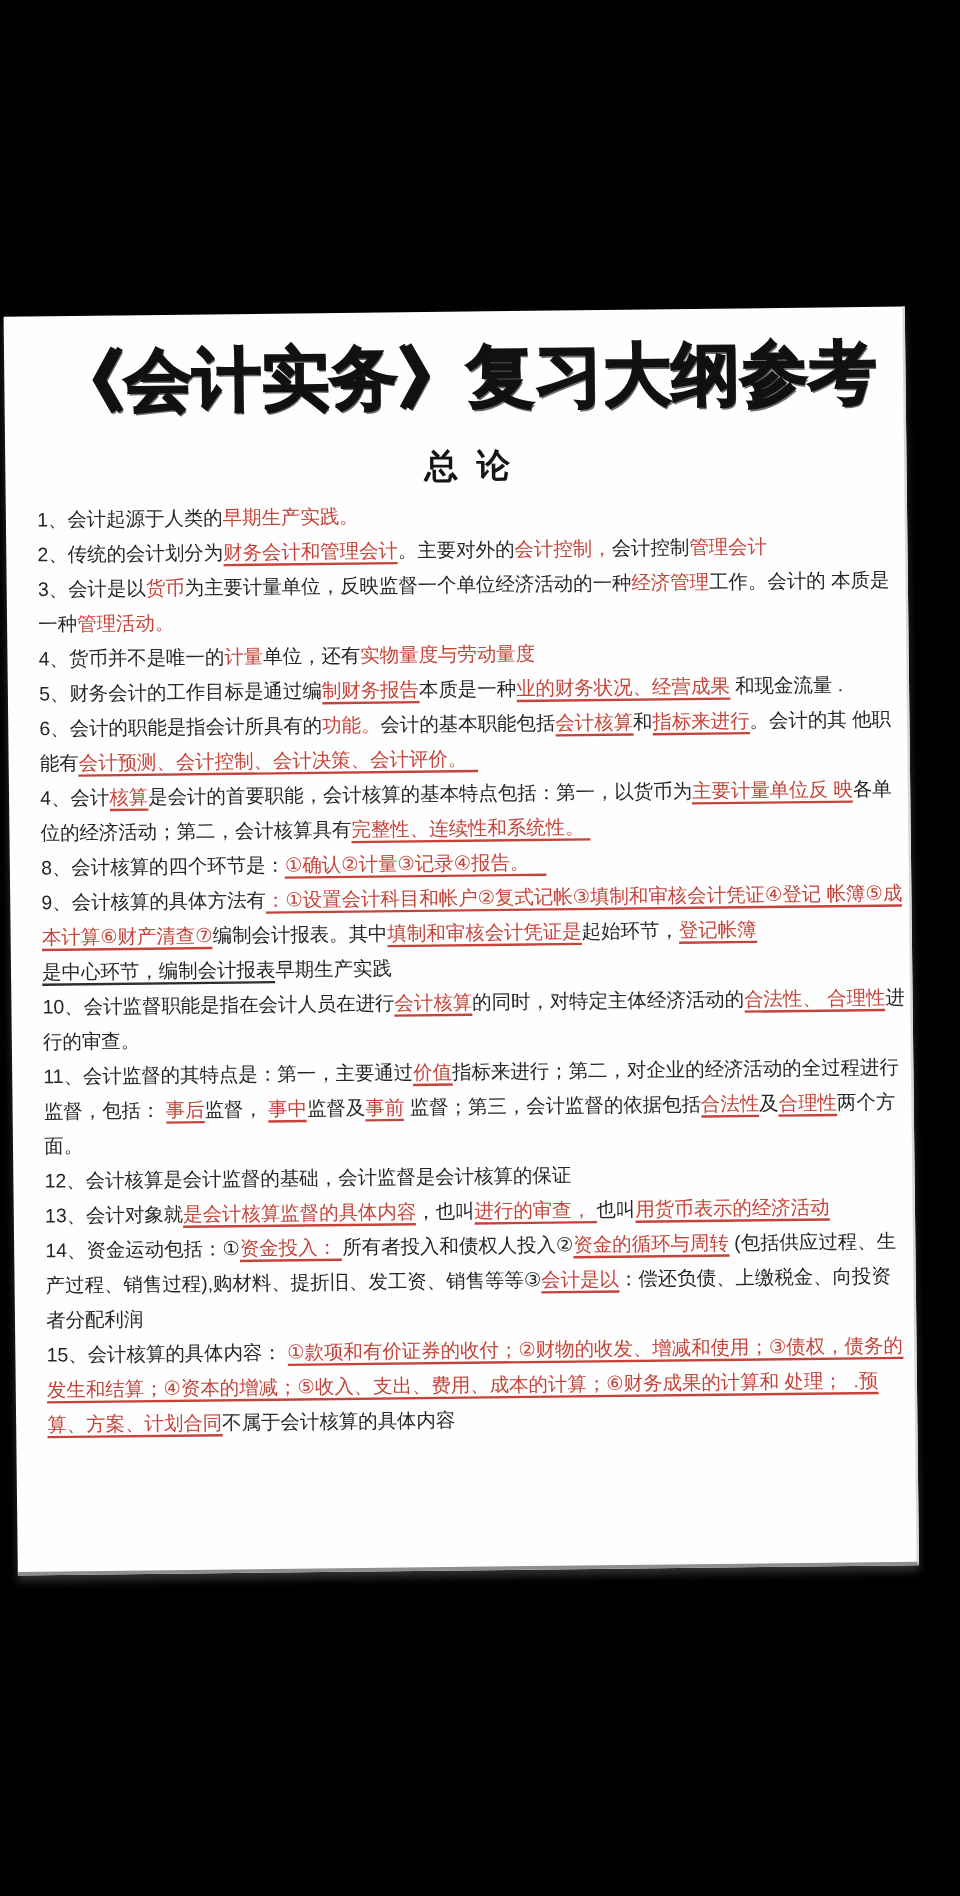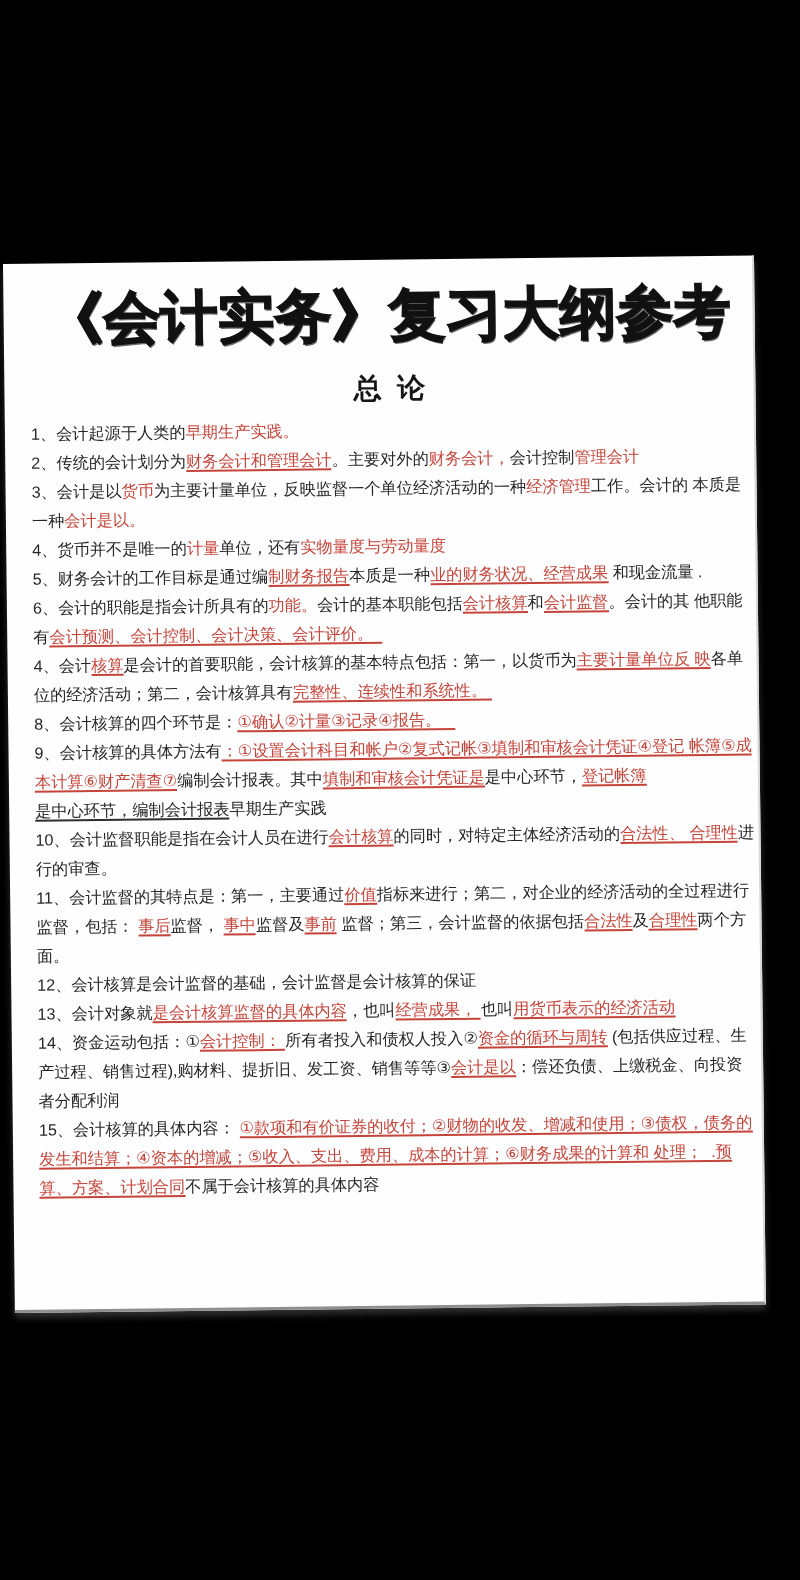--- a/index.html
+++ b/index.html
@@ -80,30 +80,30 @@
 <body>
 
 <div class="backdrop"></div>
 
 <div class="page">
   <div class="content">
     <h1 class="doc-title">《会计实务》复习大纲参考</h1>
     <h2 class="section-heading">总  论</h2>
     <div class="body-text">
         <p><span class="seg">1、会计起源于人类的</span><span class="seg r">早期生产实践。</span></p>
-        <p><span class="seg">2、传统的会计划分为</span><span class="seg ru">财务会计和管理会计</span><span class="seg">。主要对外的</span><span class="seg r">财务会计，</span><span class="seg">会计控制</span><span class="seg r">管理会计</span></p>
-        <p><span class="seg">3、会计是以</span><span class="seg r">货币</span><span class="seg">为主要计量单位，反映监督一个单位经济活动的一种</span><span class="seg r">经济管理</span><span class="seg">工作。会计的 本质是一种</span><span class="seg r">会计是以。</span></p>
+        <p><span class="seg">2、传统的会计划分为</span><span class="seg ru">财务会计和管理会计</span><span class="seg">。主要对外的</span><span class="seg r">会计控制，</span><span class="seg">会计控制</span><span class="seg r">管理会计</span></p>
+        <p><span class="seg">3、会计是以</span><span class="seg r">货币</span><span class="seg">为主要计量单位，反映监督一个单位经济活动的一种</span><span class="seg r">经济管理</span><span class="seg">工作。会计的 本质是一种</span><span class="seg r">管理活动。</span></p>
         <p><span class="seg">4、货币并不是唯一的</span><span class="seg r">计量</span><span class="seg">单位，还有</span><span class="seg r">实物量度与劳动量度</span></p>
         <p><span class="seg">5、财务会计的工作目标是通过编</span><span class="seg ru">制财务报告</span><span class="seg">本质是一种</span><span class="seg ru">业的财务状况、经营成果</span><span class="seg"> 和现金流量 .</span></p>
-        <p><span class="seg">6、会计的职能是指会计所具有的</span><span class="seg r">功能。</span><span class="seg">会计的基本职能包括</span><span class="seg ru">会计核算</span><span class="seg">和</span><span class="seg ru">会计监督</span><span class="seg">。会计的其 他职能有</span><span class="seg ru">会计预测、会计控制、会计决策、会计评价。  </span></p>
+        <p><span class="seg">6、会计的职能是指会计所具有的</span><span class="seg r">功能。</span><span class="seg">会计的基本职能包括</span><span class="seg ru">会计核算</span><span class="seg">和</span><span class="seg ru">指标来进行</span><span class="seg">。会计的其 他职能有</span><span class="seg ru">会计预测、会计控制、会计决策、会计评价。  </span></p>
         <p><span class="seg">4、会计</span><span class="seg ru">核算</span><span class="seg">是会计的首要职能，会计核算的基本特点包括：第一，以货币为</span><span class="seg ru">主要计量单位反 映</span><span class="seg">各单位的经济活动；第二，会计核算具有</span><span class="seg ru">完整性、连续性和系统性。 </span></p>
         <p><span class="seg">8、会计核算的四个环节是：</span><span class="seg ru">①确认②计量③记录④报告。   </span></p>
-        <p><span class="seg">9、会计核算的具体方法有</span><span class="seg ru">：①设置会计科目和帐户②复式记帐③填制和审核会计凭证④登记 帐簿⑤成本计算⑥财产清查⑦</span><span class="seg">编制会计报表。其中</span><span class="seg ru">填制和审核会计凭证是</span><span class="seg">是中心环节，</span><span class="seg ru">登记帐簿</span></p>
+        <p><span class="seg">9、会计核算的具体方法有</span><span class="seg ru">：①设置会计科目和帐户②复式记帐③填制和审核会计凭证④登记 帐簿⑤成本计算⑥财产清查⑦</span><span class="seg">编制会计报表。其中</span><span class="seg ru">填制和审核会计凭证是</span><span class="seg">起始环节，</span><span class="seg ru">登记帐簿</span></p>
         <p><span class="seg bu">是中心环节，编制会计报表</span><span class="seg">早期生产实践</span></p>
         <p><span class="seg">10、会计监督职能是指在会计人员在进行</span><span class="seg ru">会计核算</span><span class="seg">的同时，对特定主体经济活动的</span><span class="seg ru">合法性、 合理性</span><span class="seg">进行的审查。</span></p>
         <p><span class="seg">11、会计监督的其特点是：第一，主要通过</span><span class="seg ru">价值</span><span class="seg">指标来进行；第二，对企业的经济活动的全过程进行监督，包括： </span><span class="seg ru">事后</span><span class="seg">监督， </span><span class="seg ru">事中</span><span class="seg">监督及</span><span class="seg ru">事前</span><span class="seg"> 监督；第三，会计监督的依据包括</span><span class="seg ru">合法性</span><span class="seg">及</span><span class="seg ru">合理性</span><span class="seg">两个方面。</span></p>
         <p><span class="seg">12、会计核算是会计监督的基础，会计监督是会计核算的保证</span></p>
-        <p><span class="seg">13、会计对象就</span><span class="seg ru">是会计核算监督的具体内容</span><span class="seg">，也叫</span><span class="seg ru">经营成果， </span><span class="seg">也叫</span><span class="seg ru">用货币表示的经济活动</span></p>
-        <p><span class="seg">14、资金运动包括：①</span><span class="seg ru">会计控制： </span><span class="seg">所有者投入和债权人投入②</span><span class="seg ru">资金的循环与周转</span><span class="seg"> (包括供应过程、生产过程、销售过程),购材料、提折旧、发工资、销售等等③</span><span class="seg ru">会计是以</span><span class="seg">：偿还负债、上缴税金、向投资者分配利润</span></p>
+        <p><span class="seg">13、会计对象就</span><span class="seg ru">是会计核算监督的具体内容</span><span class="seg">，也叫</span><span class="seg ru">进行的审查， </span><span class="seg">也叫</span><span class="seg ru">用货币表示的经济活动</span></p>
+        <p><span class="seg">14、资金运动包括：①</span><span class="seg ru">资金投入： </span><span class="seg">所有者投入和债权人投入②</span><span class="seg ru">资金的循环与周转</span><span class="seg"> (包括供应过程、生产过程、销售过程),购材料、提折旧、发工资、销售等等③</span><span class="seg ru">会计是以</span><span class="seg">：偿还负债、上缴税金、向投资者分配利润</span></p>
         <p><span class="seg">15、会计核算的具体内容： </span><span class="seg ru">①款项和有价证券的收付；②财物的收发、增减和使用；③债权，债务的发生和结算；④资本的增减；⑤收入、支出、费用、成本的计算；⑥财务成果的计算和 处理；  .预算、方案、计划合同</span><span class="seg">不属于会计核算的具体内容</span></p>
       </div>
   </div>
 </div>
 
 </body></html>

